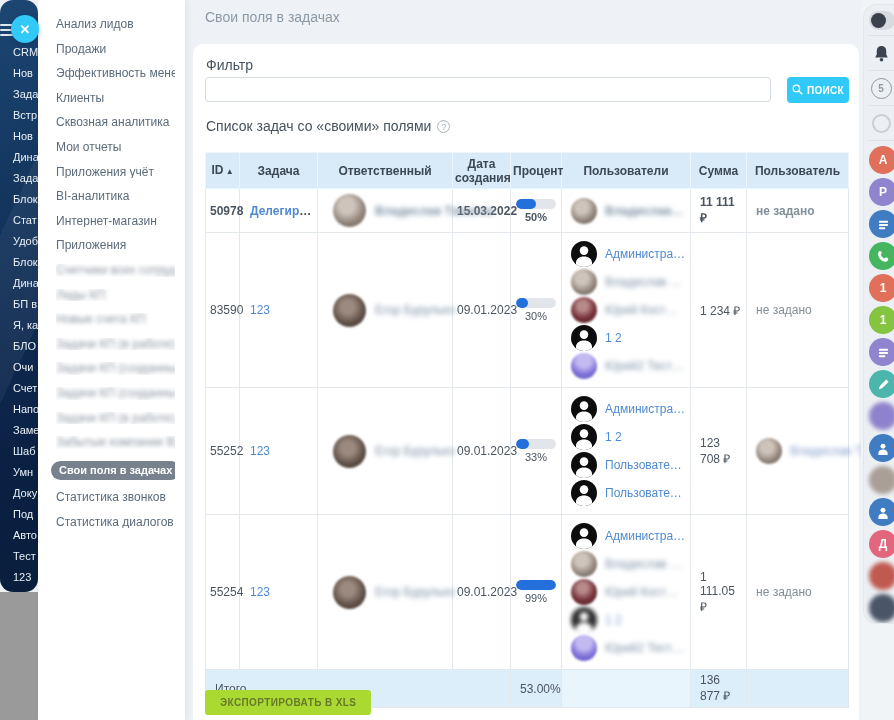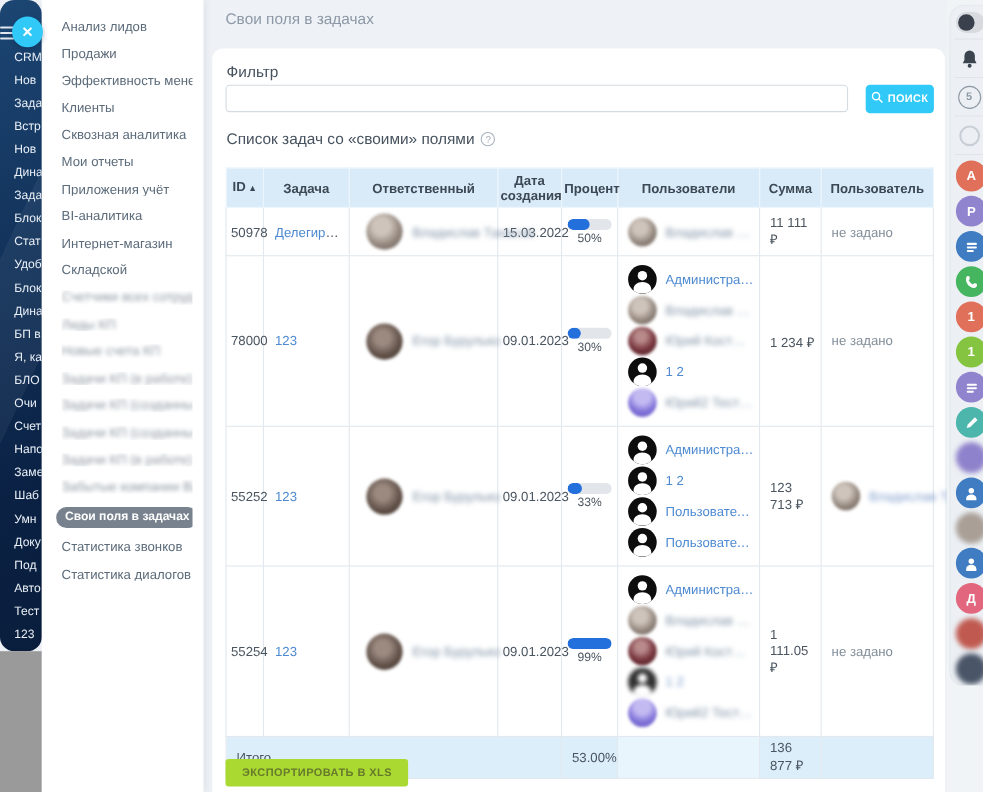--- a/index.html
+++ b/index.html
@@ -157,21 +157,21 @@
   <div class="side-list" id="side-list">
       <div class="side-item"><span>Анализ лидов</span></div>
       <div class="side-item"><span>Продажи</span></div>
       <div class="side-item"><span>Эффективность менедже...</span></div>
       <div class="side-item"><span>Клиенты</span></div>
       <div class="side-item"><span>Сквозная аналитика</span></div>
       <div class="side-item"><span>Мои отчеты</span></div>
       <div class="side-item"><span>Приложения учёт</span></div>
       <div class="side-item"><span>BI-аналитика</span></div>
       <div class="side-item"><span>Интернет-магазин</span></div>
-      <div class="side-item"><span>Складской</span></div>
+      <div class="side-item"><span>Приложения</span></div>
       <div class="side-item blurred"><span>Счетчики всех сотруд...</span></div>
       <div class="side-item blurred"><span>Лиды КП</span></div>
       <div class="side-item blurred"><span>Новые счета КП</span></div>
       <div class="side-item blurred"><span>Задачи КП (в работе)</span></div>
       <div class="side-item blurred"><span>Задачи КП (созданны...</span></div>
       <div class="side-item blurred"><span>Задачи КП (созданны...</span></div>
       <div class="side-item blurred"><span>Задачи КП (в работе)</span></div>
       <div class="side-item blurred"><span>Забытые компании B2B</span></div>
       <div class="side-item selected"><span>Свои поля в задачах</span></div>
       <div class="side-item"><span>Статистика звонков</span></div>
@@ -216,21 +216,21 @@
             <th>Задача</th>
             <th>Ответственный</th>
             <th>Дата создания</th>
             <th>Процент</th>
             <th>Пользователи</th>
             <th>Сумма</th>
             <th>Пользователь</th>
           </tr>
         </thead>
       <tbody id="tbody">
-          <tr style="height: 44px;">
+          <tr style="height: 44px; font-weight: bold;">
             <td class="c">50978</td>
             <td class="task"><span class="task-link">Делегирован...</span></td>
             <td>
               <div class="resp">
                 <span class="av av32 av-photo-gray"></span>
                 <span class="blur-name">Владислав Танасов</span>
               </div>
             </td>
             <td class="c">15.03.2022</td>
             <td>
@@ -242,21 +242,21 @@
             <td class="users-cell">
               <div class="user-entry">
                 <span class="av av26 av-photo-gray"></span>
                 <span class="lbl blur-name">Владислав Танасов</span>
               </div>
             </td>
             <td class="sum">11 111 ₽</td>
             <td class="usercol">не задано</td>
           </tr>
           <tr style="height: 150px;">
-            <td class="c">78000</td>
+            <td class="c">83590</td>
             <td class="task"><span class="task-link">123</span></td>
             <td>
               <div class="resp">
                 <span class="av av32 av-photo-dark"></span>
                 <span class="blur-name">Егор Бурулько</span>
               </div>
             </td>
             <td class="c">09.01.2023</td>
             <td>
               <div class="bar">
@@ -346,21 +346,21 @@
               <div class="user-entry">
                 <span class="uicon">
                   <svg width="26" height="26" viewBox="0 0 26 26">
                     <circle cx="13" cy="9.6" r="4.3" fill="#fff"></circle>
                     <path d="M13 15.4c-4.6 0-8 2.7-8 6.2V26h16v-4.4c0-3.5-3.4-6.2-8-6.2z" fill="#fff"></path>
                   </svg>
                 </span>
                 <span class="lbl link">Пользователь (ID: ...</span>
               </div>
             </td>
-            <td class="sum">123 713 ₽</td>
+            <td class="sum">123 708 ₽</td>
             <td class="usercol">
               <div class="ucell">
                 <span class="av av26 av-photo-gray"></span>
                 <span class="blur-link">Владислав Т...</span>
               </div>
             </td>
           </tr>
           <tr style="height: 150px;">
             <td class="c">55254</td>
             <td class="task"><span class="task-link">123</span></td>

